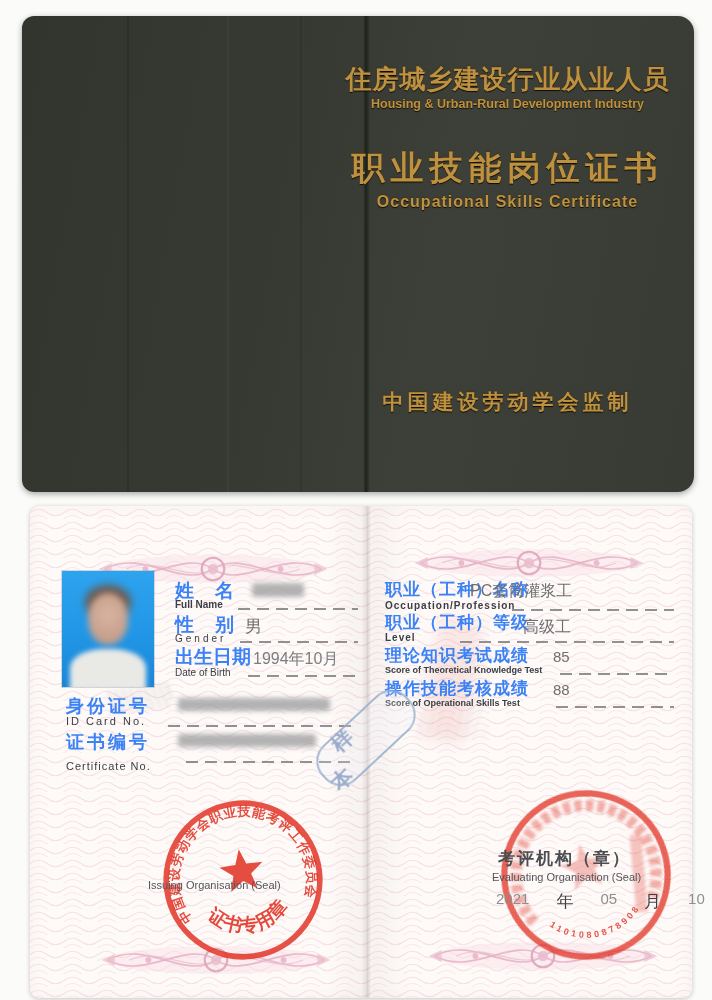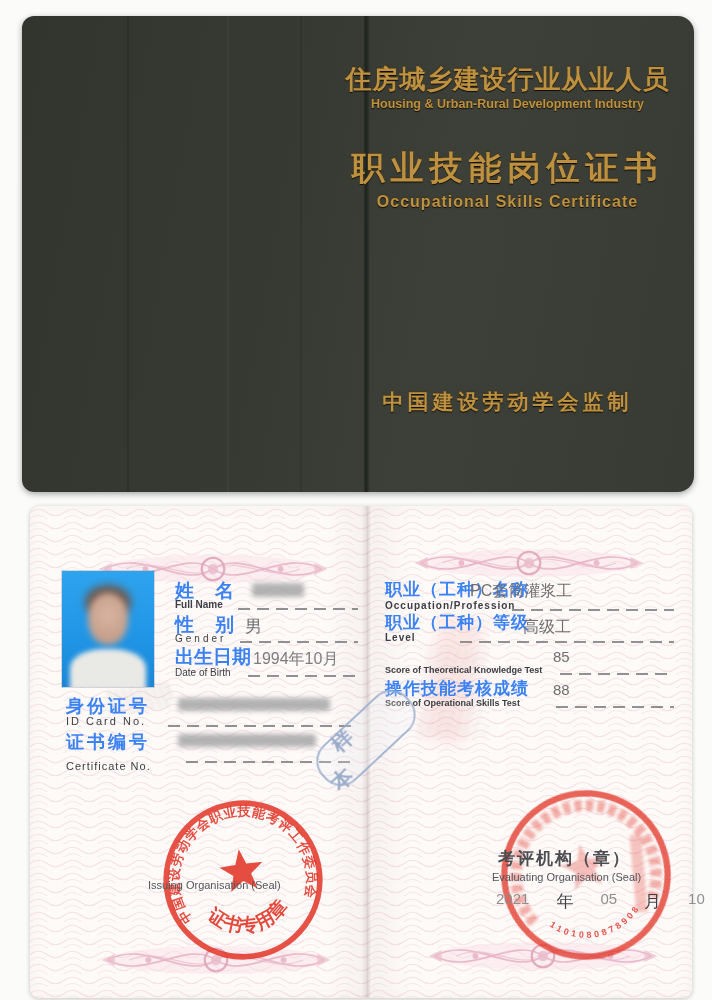--- a/index.html
+++ b/index.html
@@ -182,20 +182,21 @@
   <div class="lbl-cn" style="left:385px;top:578px;font-size:17px">职业（工种）名称</div>
   <div class="val" style="left:470px;top:581px;font-size:16px">PC套筒灌浆工</div>
   <div class="lbl-en" style="left:385px;top:600px;font-weight:700">Occupation/Profession</div>
   <div class="dash" style="left:512px;top:609px;width:162px"></div>
 
   <div class="lbl-cn" style="left:385px;top:611px;font-size:17px">职业（工种）等级</div>
   <div class="val" style="left:523px;top:617px;font-size:16px">高级工</div>
   <div class="lbl-en" style="left:385px;top:632px;font-weight:700">Level</div>
   <div class="dash" style="left:460px;top:641px;width:214px"></div>
 
+  <div class="lbl-cn" style="left:385px;top:644px;font-size:17px">理论知识考试成绩</div>
   <div class="val" style="left:553px;top:648px;font-size:15px">85</div>
   <div class="lbl-en sm" style="left:385px;top:665px;font-weight:700">Score of Theoretical Knowledge Test</div>
   <div class="dash" style="left:560px;top:673px;width:114px"></div>
 
   <div class="lbl-cn" style="left:385px;top:677px;font-size:17px">操作技能考核成绩</div>
   <div class="val" style="left:553px;top:681px;font-size:15px">88</div>
   <div class="lbl-en sm" style="left:385px;top:698px;font-weight:700">Score of Operational Skills Test</div>
   <div class="dash" style="left:556px;top:706px;width:118px"></div>
 
   <svg class="seal" style="left:496px;top:785px;transform:rotate(-12deg)" width="180" height="180" viewBox="0 0 172 172">

